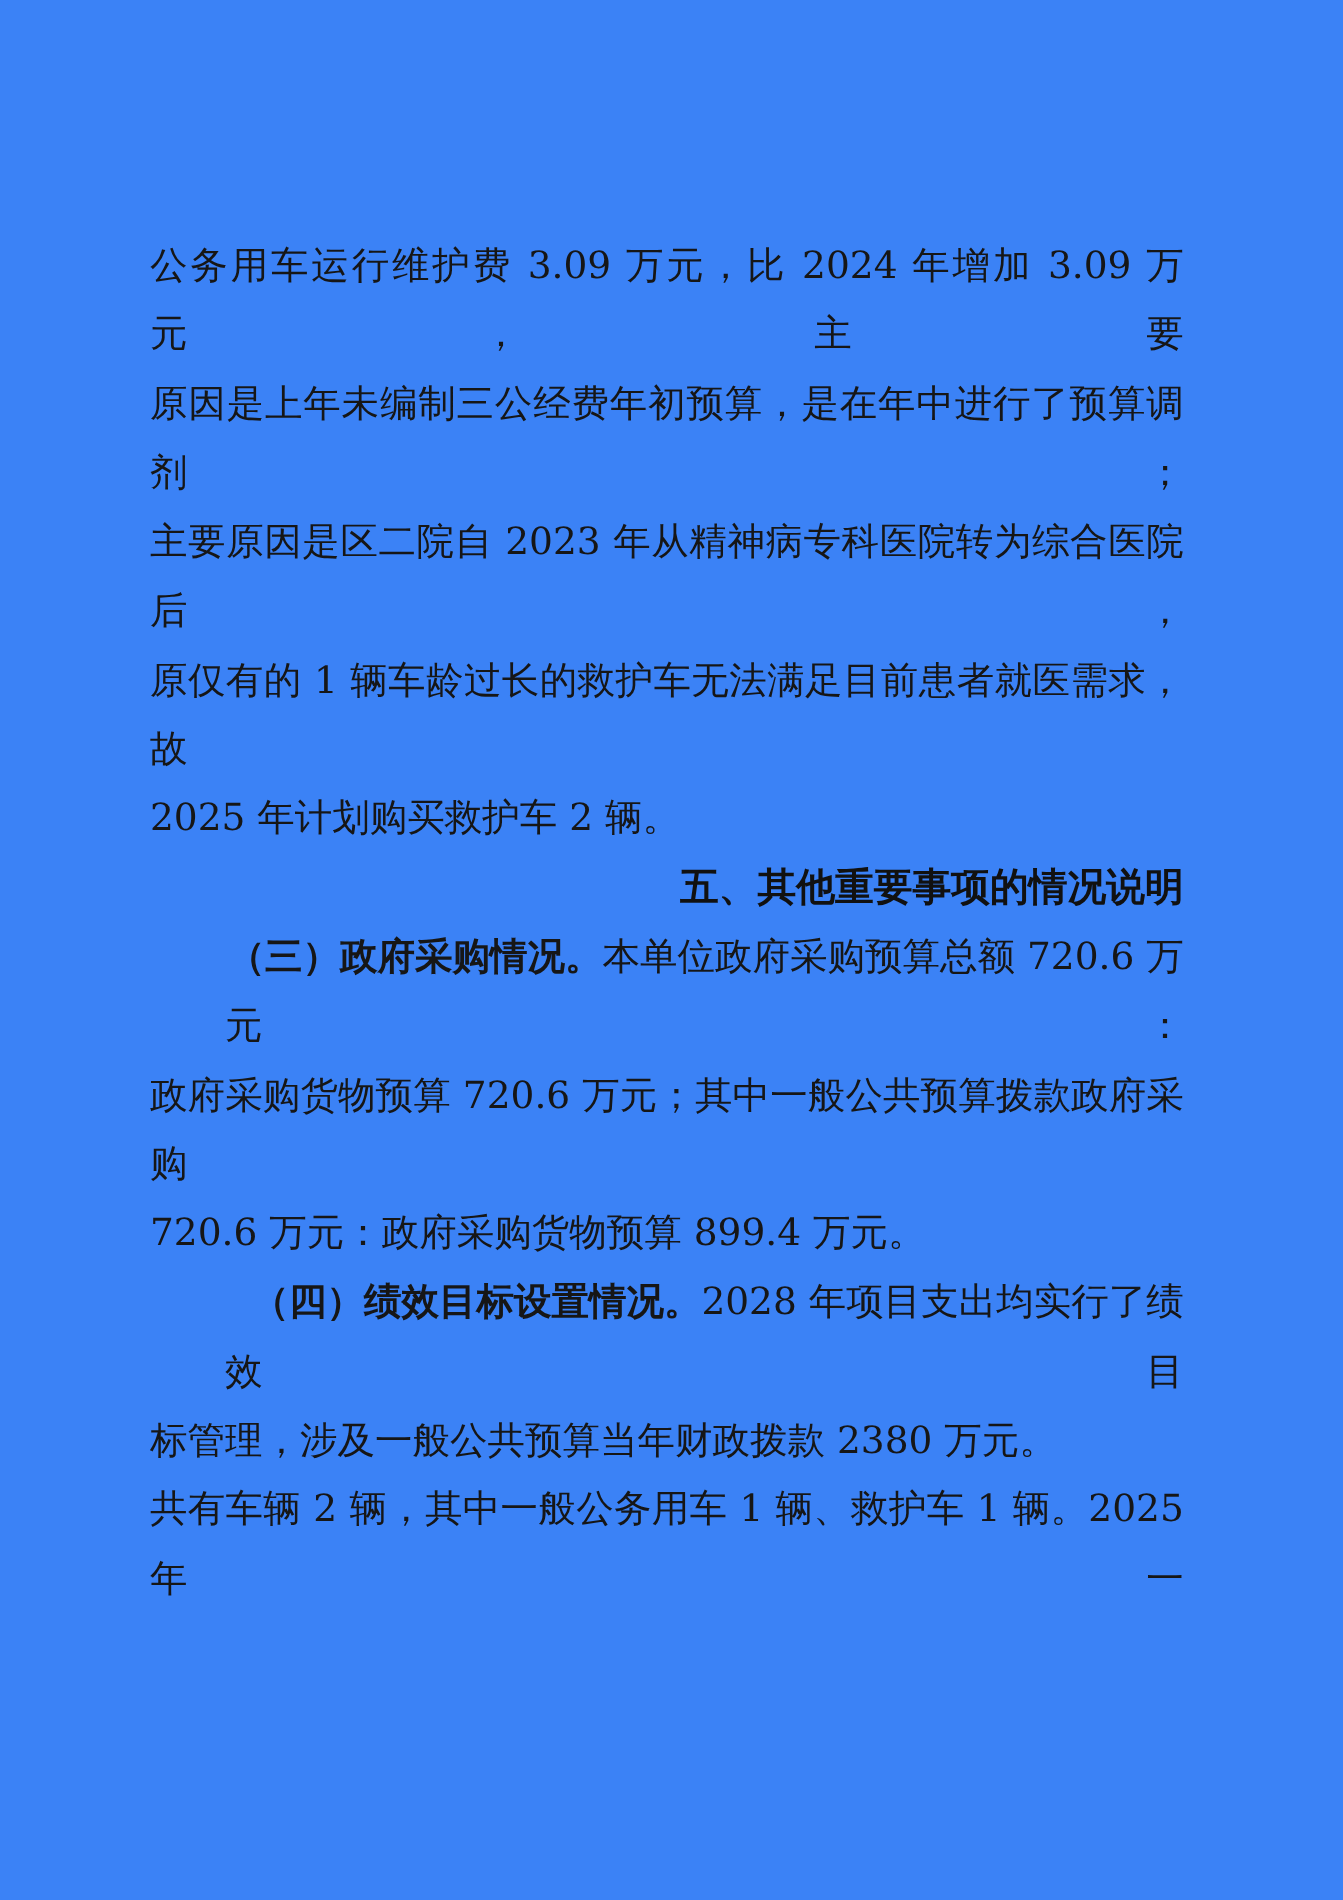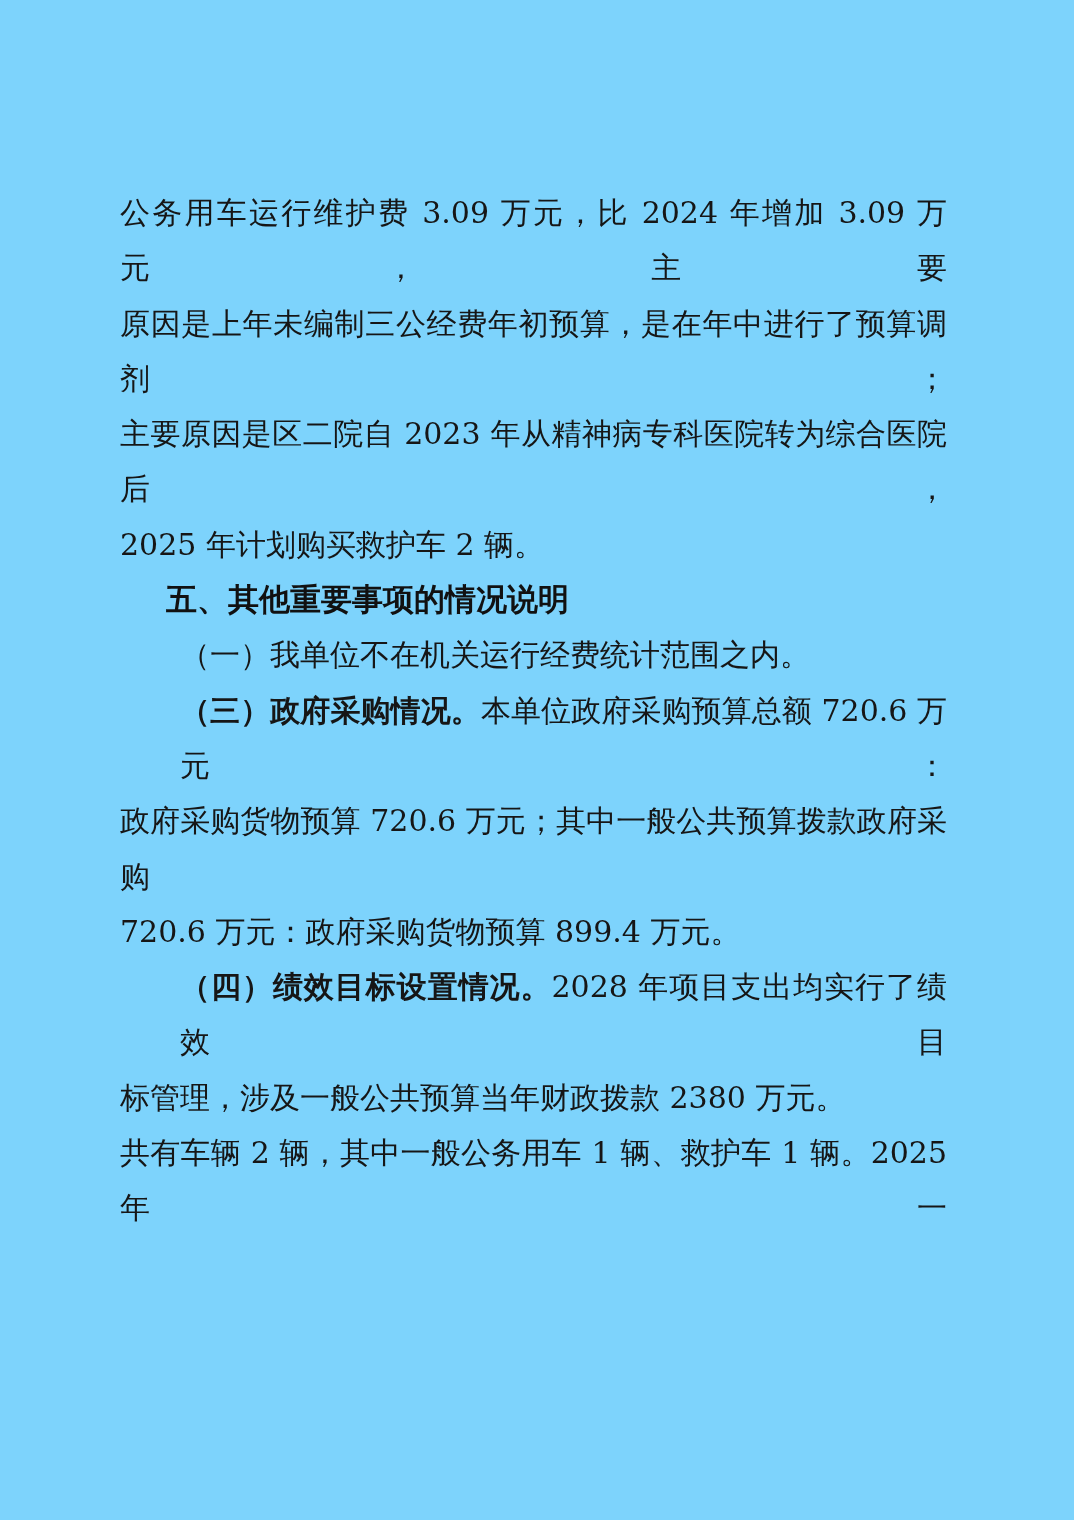--- a/index.html
+++ b/index.html
@@ -4,21 +4,21 @@
 <style>
   html, body {
     margin: 0;
     padding: 0;
     background: #ffffff;
   }
   .page {
     position: relative;
     width: 1074px;
     height: 1520px;
-    background: #7dd3fc;
+    background: #3b82f6;
     overflow: hidden;
   }
   .content {
     position: absolute;
     left: 120px;
     top: 185px;
     width: 827px;
   }
   .line {
     font-family: "DejaVu Serif", "Liberation Serif", serif;
@@ -26,43 +26,44 @@
     line-height: 55.3px;
     color: #161616;
     text-align: left;
   }
   .line.justify {
     text-align: justify;
     text-align-last: justify;
   }
   .line.indent {
     padding-left: 60px;
+    text-align: right;
   }
   .line.heading {
     font-family: "DejaVu Sans", "Liberation Sans", sans-serif;
     font-weight: 700;
     font-size: 31px;
     padding-left: 46px;
     color: #111111;
   }
   .seg.bold {
     font-weight: 700;
   }
 </style>
 </head>
 <body>
 
 <div class="page">
   <div class="content" id="doc-content">
       <div class="line justify"><span class="seg">公务用车运行维护费 3.09 万元，比 2024 年增加 3.09 万元，主要</span></div>
       <div class="line justify"><span class="seg">原因是上年未编制三公经费年初预算，是在年中进行了预算调剂；</span></div>
       <div class="line justify"><span class="seg">主要原因是区二院自 2023 年从精神病专科医院转为综合医院后，</span></div>
+      <div class="line justify"><span class="seg">原仅有的 1 辆车龄过长的救护车无法满足目前患者就医需求，故</span></div>
       <div class="line"><span class="seg">2025 年计划购买救护车 2 辆。</span></div>
       <div class="line indent heading"><span class="seg bold">五、其他重要事项的情况说明</span></div>
-      <div class="line indent"><span class="seg">（一）我单位不在机关运行经费统计范围之内。</span></div>
       <div class="line justify indent"><span class="seg bold">（三）政府采购情况。</span><span class="seg">本单位政府采购预算总额 720.6 万元：</span></div>
       <div class="line justify"><span class="seg">政府采购货物预算 720.6 万元；其中一般公共预算拨款政府采购</span></div>
       <div class="line"><span class="seg">720.6 万元：政府采购货物预算 899.4 万元。</span></div>
       <div class="line justify indent"><span class="seg bold">（四）绩效目标设置情况。</span><span class="seg">2028 年项目支出均实行了绩效目</span></div>
       <div class="line"><span class="seg">标管理，涉及一般公共预算当年财政拨款 2380 万元。</span></div>
       <div class="line justify"><span class="seg">共有车辆 2 辆，其中一般公务用车 1 辆、救护车 1 辆。2025 年一</span></div>
     </div>
 </div>
 
 </body></html>

